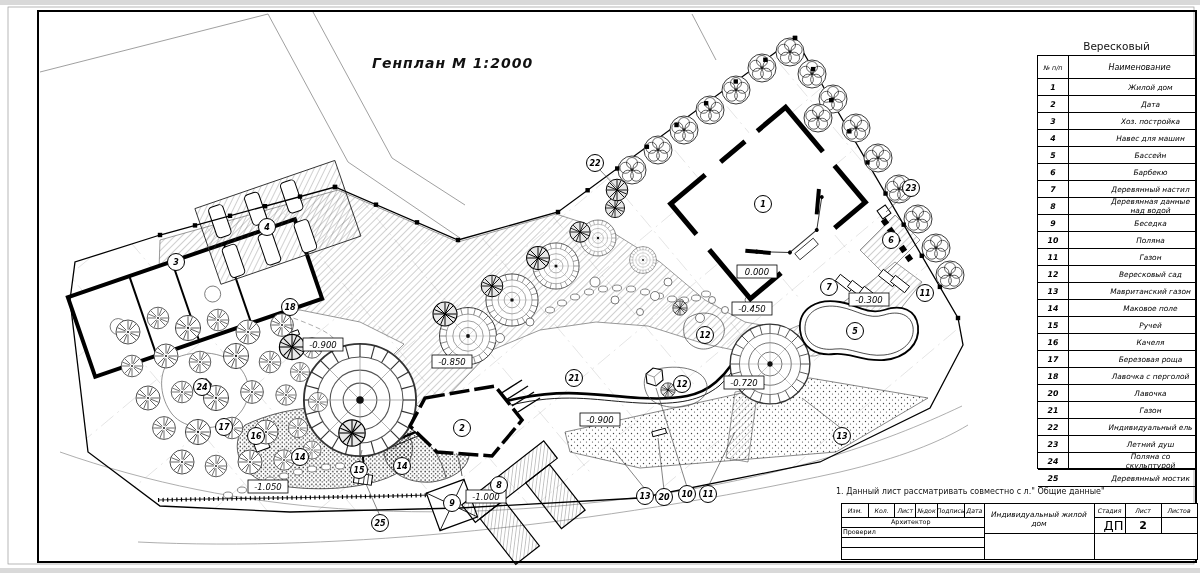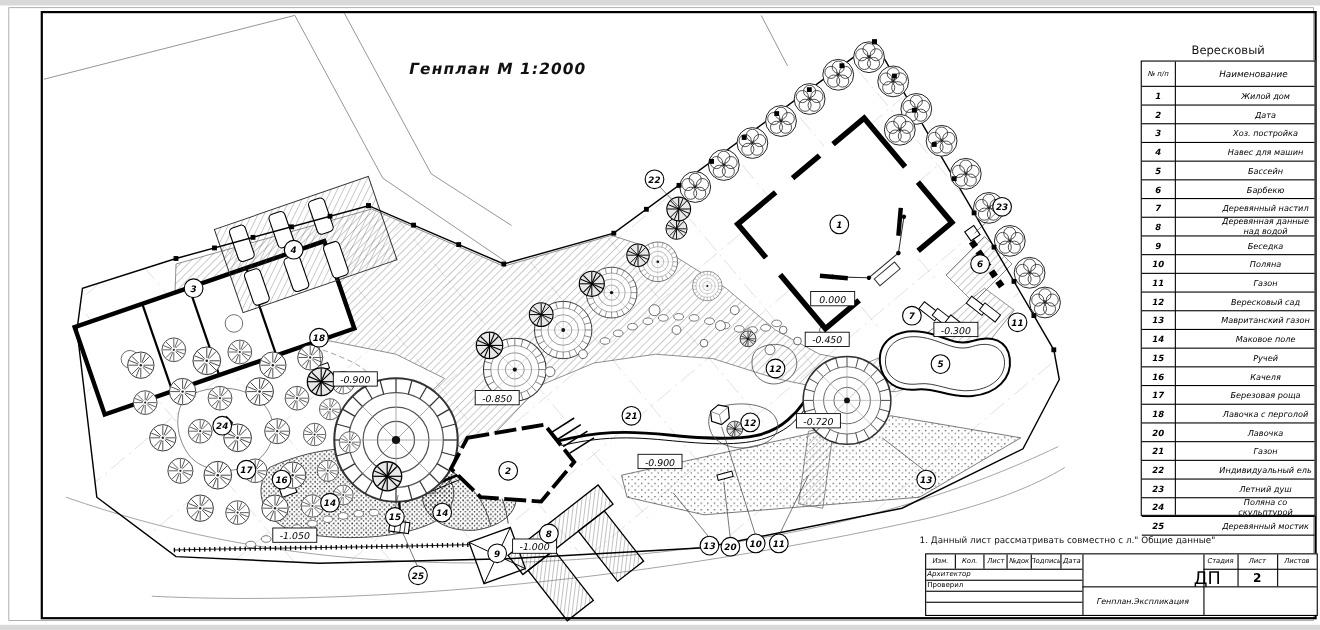--- a/index.html
+++ b/index.html
@@ -763,25 +763,25 @@
   <div class="tb-abs tb-line-v" style="left:319px;top:0;height:29px"></div>
   <div id="tb-revcols" class="tb-abs" style="left:0;top:0;width:142px;height:13px;display:flex">
         <div class="tb-lab tb-cell" style="width: 27px; height: 13px; border-right: 1px solid rgb(0, 0, 0);">Изм.</div>
         <div class="tb-lab tb-cell" style="width: 26px; height: 13px; border-right: 1px solid rgb(0, 0, 0);">Кол.</div>
         <div class="tb-lab tb-cell" style="width: 21px; height: 13px; border-right: 1px solid rgb(0, 0, 0);">Лист</div>
         <div class="tb-lab tb-cell" style="width: 21px; height: 13px; border-right: 1px solid rgb(0, 0, 0);">№док</div>
         <div class="tb-lab tb-cell" style="width: 27px; height: 13px; border-right: 1px solid rgb(0, 0, 0);">Подпись</div>
         <div class="tb-lab tb-cell" style="width: 20px; height: 13px;">Дата</div>
       </div>
   <div id="tb-roles" class="tb-abs" style="left:1px;top:14px;width:60px">
-        <div style="font-size: 6.4px; font-style: italic; height: 10px;">Архитектор</div>
+        <div style="font-size: 6.4px; height: 10px; padding-left: 48px;">Архитектор</div>
         <div style="font-size: 6.4px; height: 10px;">Проверил</div>
       </div>
-  <div class="tb-abs tb-cell" style="left:142px;top:29px;width:110px;height:26px;font-size:7.2px;font-style:italic">Генплан.Экспликация</div>
+  <div class="tb-abs tb-cell" style="left:142px;top:0;width:110px;height:29px;font-size:7.4px;font-style:italic">Индивидуальный жилой дом</div>
   <div class="tb-abs tb-cell tb-lab" style="left:252px;top:0;width:31px;height:13px">Стадия</div>
   <div class="tb-abs tb-cell tb-lab" style="left:283px;top:0;width:36px;height:13px">Лист</div>
   <div class="tb-abs tb-cell tb-lab" style="left:319px;top:0;width:36px;height:13px">Листов</div>
-  <div class="tb-abs tb-cell" style="left:240px;top:13px;width:31px;height:16px;font-size:16px">ДП</div>
+  <div class="tb-abs tb-cell" style="left:256px;top:13px;width:31px;height:16px;font-size:13px">ДП</div>
   <div class="tb-abs tb-cell" style="left:283px;top:13px;width:36px;height:16px;font-size:11px;font-weight:bold">2</div>
   <div class="tb-abs tb-cell" style="left:319px;top:13px;width:36px;height:16px;font-size:11px"></div>
 </div>
 
 </div>
 
 </body></html>

